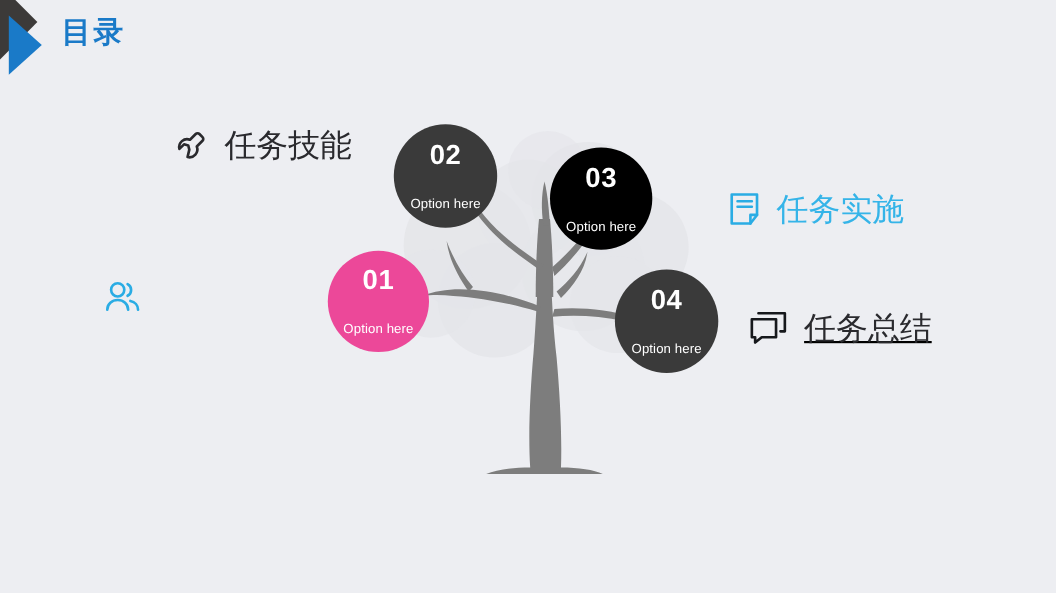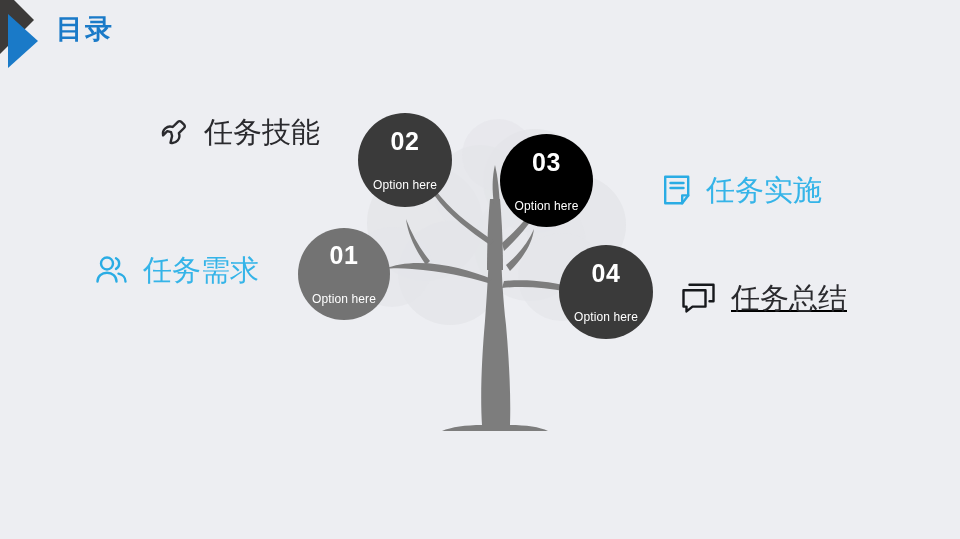--- a/index.html
+++ b/index.html
@@ -173,21 +173,21 @@
                C258 197, 266 200, 272 204
                C262 202, 250 199, 238 197
                C214 192, 192 191, 172 193 Z" fill="#7d7d7d"></path>
 
       <path d="M176 170 C188 160, 198 148, 204 134 C202 150, 192 164, 180 176 Z" fill="#7d7d7d"></path>
 
       <path d="M164 110 C162 96, 162 82, 165 70 C168 82, 169 96, 170 110 Z" fill="#7d7d7d"></path>
     </svg>
   </div>
 
-  <div class="node-circle" id="node-01" style="background: #737373;">
+  <div class="node-circle" id="node-01" style="background: #ec4899;">
     <div class="node-num">01</div>
     <div class="node-sub">Option here</div>
   </div>
 
   <div class="node-circle" id="node-02" style="background: rgb(58, 58, 58);">
     <div class="node-num">02</div>
     <div class="node-sub">Option here</div>
   </div>
 
   <div class="node-circle" id="node-03" style="background: #000000;">
@@ -211,21 +211,20 @@
 
   <div class="side-label blue-label" id="label-need">
     <span class="label-icon">
       <svg width="34" height="32" viewBox="0 0 34 32" xmlns="http://www.w3.org/2000/svg" fill="none" stroke="#2aacE4" stroke-width="2.4" stroke-linecap="round" stroke-linejoin="round">
         <circle cx="12" cy="9.5" r="6"></circle>
         <path d="M2.5 27.5c0-5.2 4.3-8.8 9.5-8.8s9.5 3.6 9.5 8.8"></path>
         <path d="M21 4.3a6 6 0 0 1 0 10.6"></path>
         <path d="M23.5 19.6c4.2.9 7 4.1 7 7.9"></path>
       </svg>
     </span>
-    <span class="label-text">任务需求</span>
   </div>
 
   <div class="side-label blue-label" id="label-exec">
     <span class="label-icon">
       <svg width="30" height="32" viewBox="0 0 30 32" xmlns="http://www.w3.org/2000/svg" fill="none" stroke="#2aacE4" stroke-width="2.4" stroke-linecap="round" stroke-linejoin="round">
         <path d="M3.2 2.8h23v18.6l-6 7.8H3.2z"></path>
         <path d="M26.2 21.4h-6v7.8"></path>
         <path d="M8.5 9h13M8.5 14h13"></path>
       </svg>
     </span>

